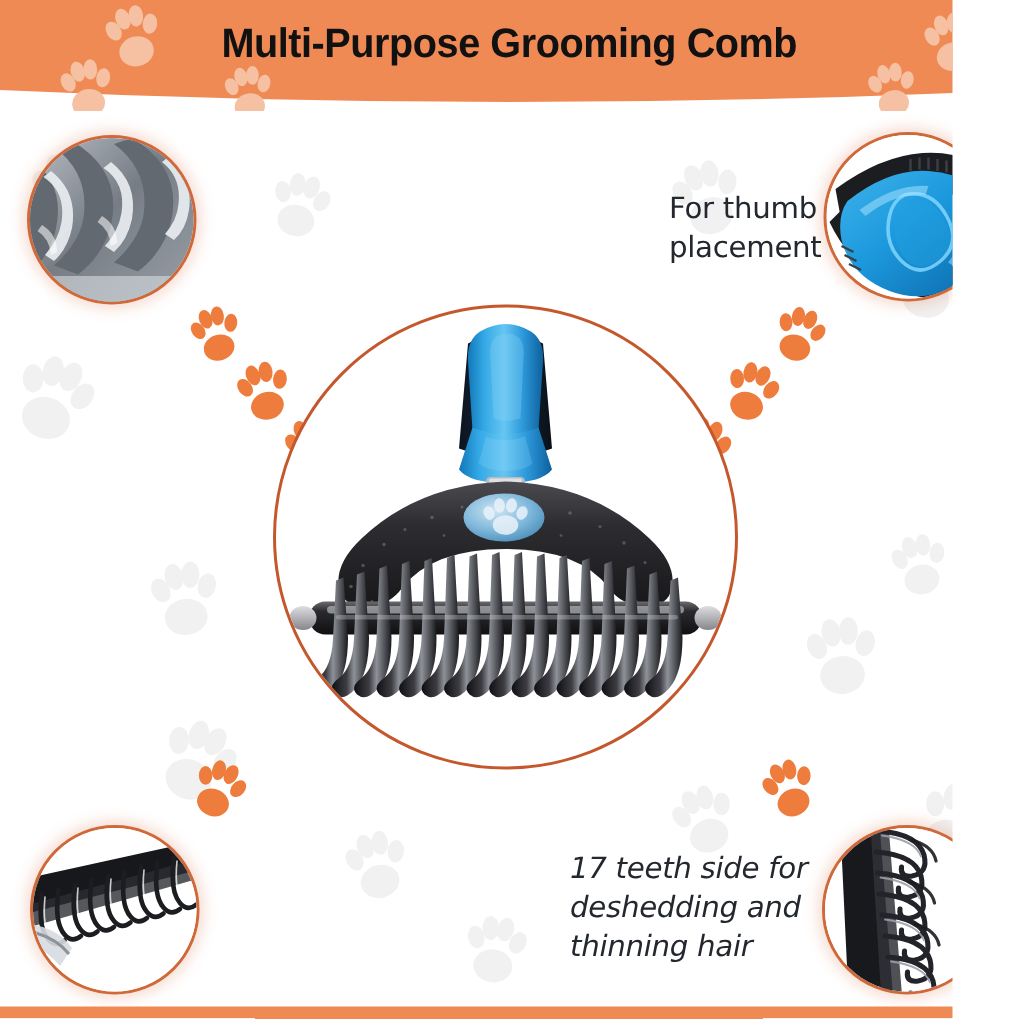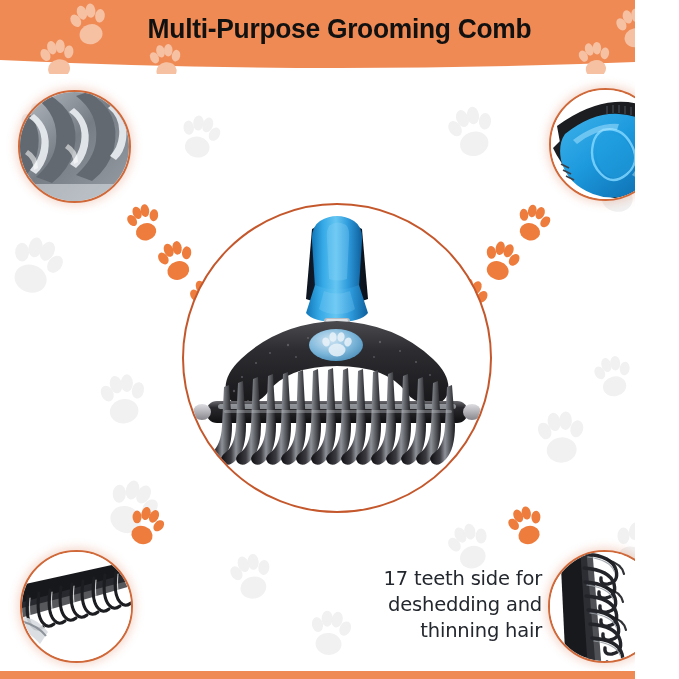--- a/index.html
+++ b/index.html
@@ -44,21 +44,21 @@
   }
   .inset svg{display:block;}
 
   
   .label{
     position:absolute;color:#23272e;
     font-family:"DejaVu Sans", sans-serif;
     font-size:19.5px;line-height:26px;letter-spacing:-0.2px;
     white-space:pre-line;
   }
-  .label.right{text-align:right;}
+  .label.right{font-style:italic;}
 </style>
 </head>
 <body>
 
 <div id="stage">
 
   <svg class="ghost" style="left:0;top:74px;width:679px;height:605px;" viewBox="0 0 679 605">
     <defs>
       <g id="gpaw">
         <ellipse cx="0" cy="14" rx="13" ry="11"></ellipse>
@@ -459,20 +459,22 @@
 
       <g stroke="#1b1c20" stroke-width="2.2" fill="none" stroke-linecap="round" opacity=".9">
         <path d="M58,8 q14,4 16,14"></path>
         <path d="M57,36 q14,4 16,14"></path>
         <path d="M60,64 q14,4 16,14"></path>
       </g>
     </svg>
   </div>
 
 
+  <div class="label" style="left:446px;top:126px;width:140px;">For thumb
+placement</div>
 
 
   <div class="label right" style="left:380px;top:566px;width:162px;">17 teeth side for
 deshedding and
 thinning hair</div>
 
   <div class="footer-bar"></div>
 
 </div>
 

